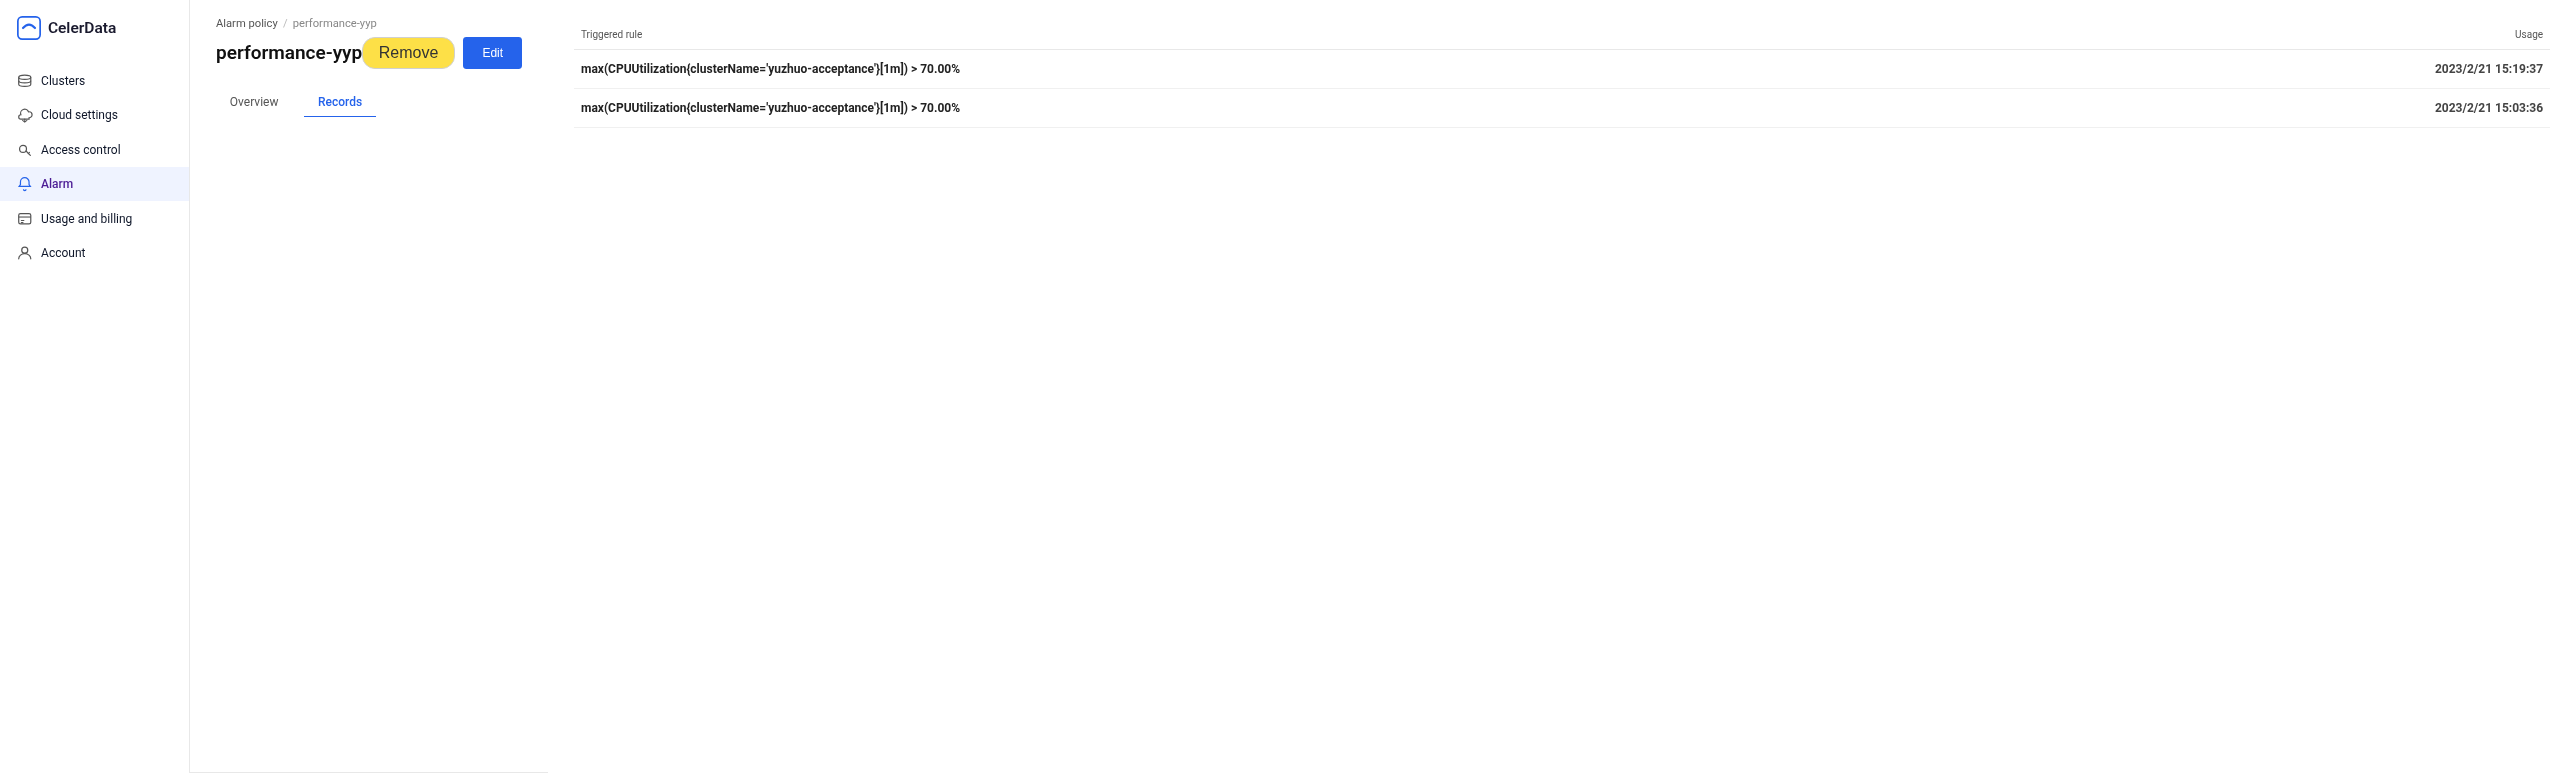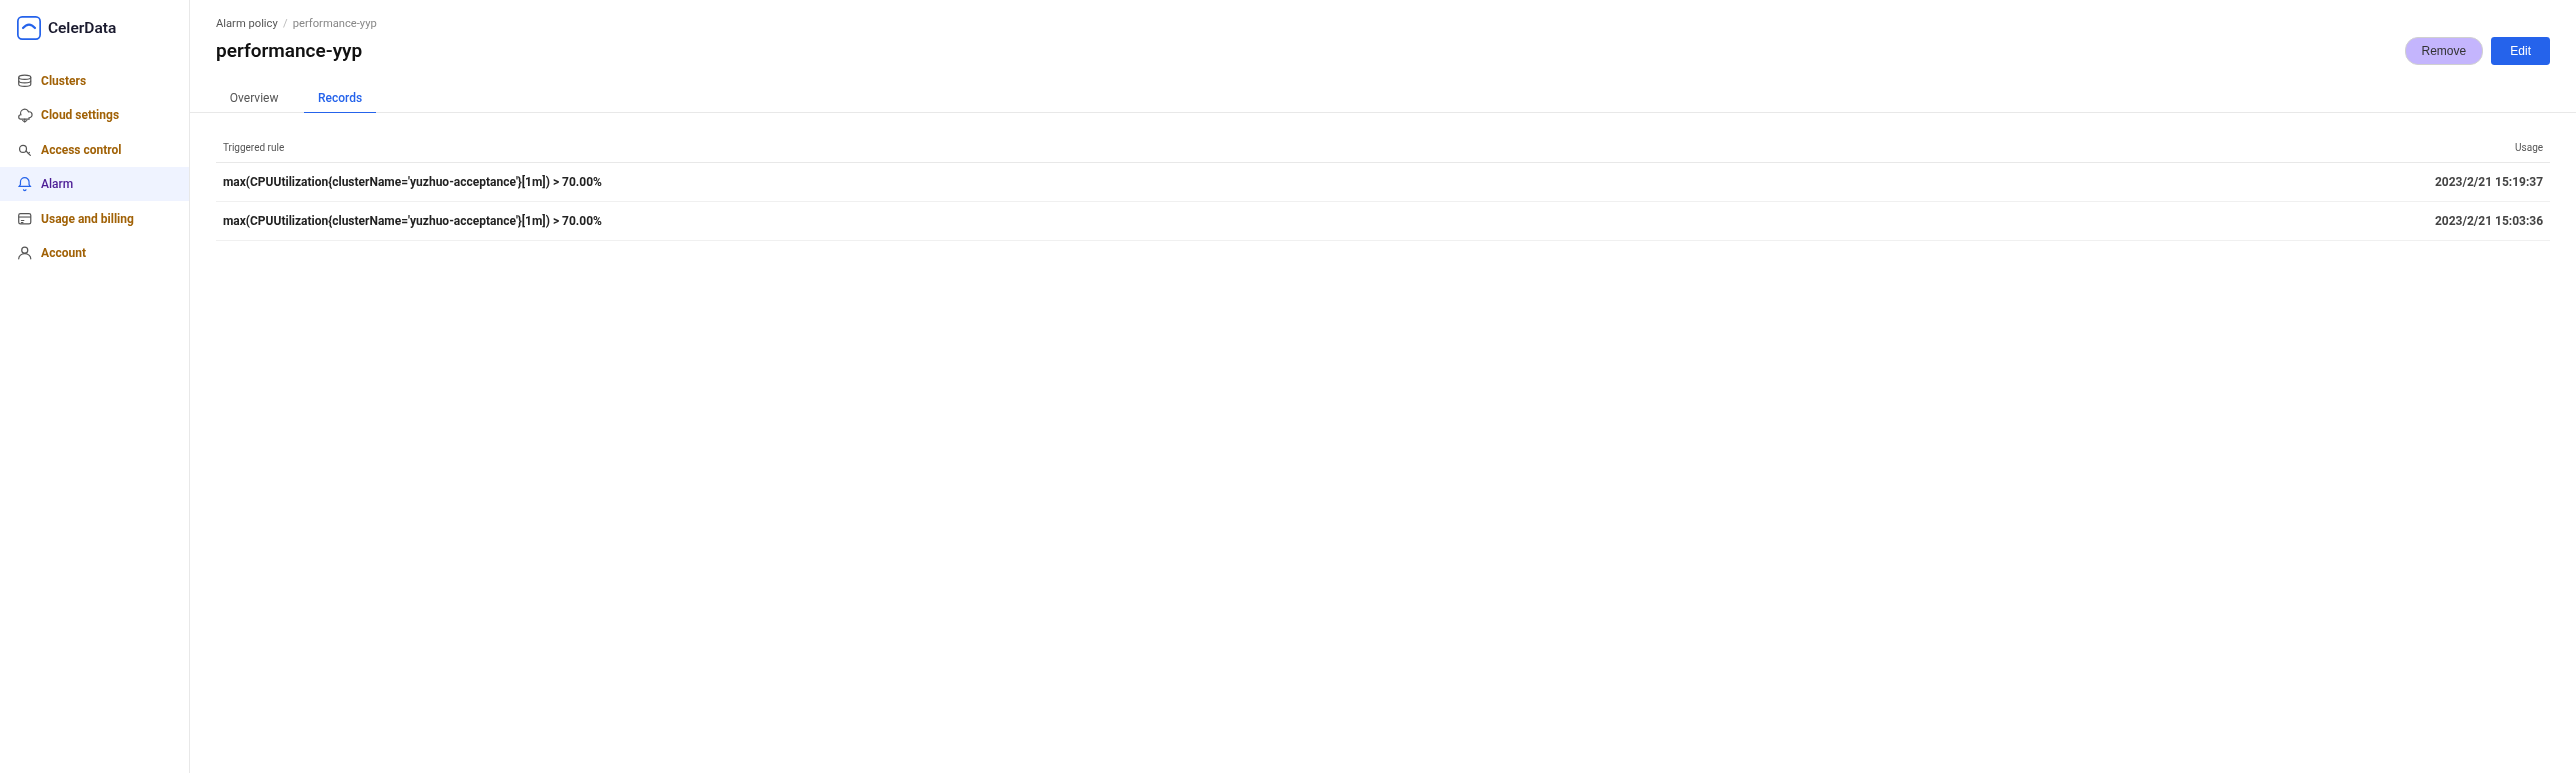--- a/index.html
+++ b/index.html
@@ -43,23 +43,23 @@
     .nav-list {
       list-style: none;
       padding: 6.9px 0;
     }
     .nav-item {
       display: flex;
       align-items: center;
       gap: 8.6px;
       padding: 9.5px 17px;
       cursor: pointer;
-      color: #a16207;
+      color: #0f172a;
       font-size: 12px;
-      font-weight: 700;
+      font-weight: 400;
       border-radius: 0;
       transition: background 0.15s;
     }
     .nav-item.active {
       background: #eff3ff;
       color: #4c1d95;
       font-weight: 500;
     }
     .nav-icon {
       width: 15.5px;
@@ -67,21 +67,21 @@
       display: flex;
       align-items: center;
       justify-content: center;
       flex-shrink: 0;
     }
     
     .main {
       flex: 1;
       background: #fff;
       display: flex;
-      flex-direction: column;
+      flex-direction: row;
       overflow: hidden;
     }
     .header-area {
       padding: 17px 26px 0 26px;
       border-bottom: 0.9px solid #e8e8e8;
     }
     .breadcrumb {
       display: flex;
       align-items: center;
       gap: 5.2px;
@@ -125,23 +125,23 @@
       font-weight: 500;
     }
     .actions {
       display: flex;
       gap: 8.6px;
       padding-bottom: 10.3px;
     }
     .btn-remove {
       padding: 6px 15.5px;
       border: 0.9px solid #d0d0d0;
-      background: #c4b5fd;
+      background: #fde047;
       color: #333;
-      font-size: 12px;
+      font-size: 16px;
       border-radius: 13px;
       cursor: pointer;
     }
     .btn-edit {
       padding: 6px 19px;
       border: none;
       background: #2563eb;
       color: #fff;
       font-size: 12px;
       border-radius: 3.4px;

